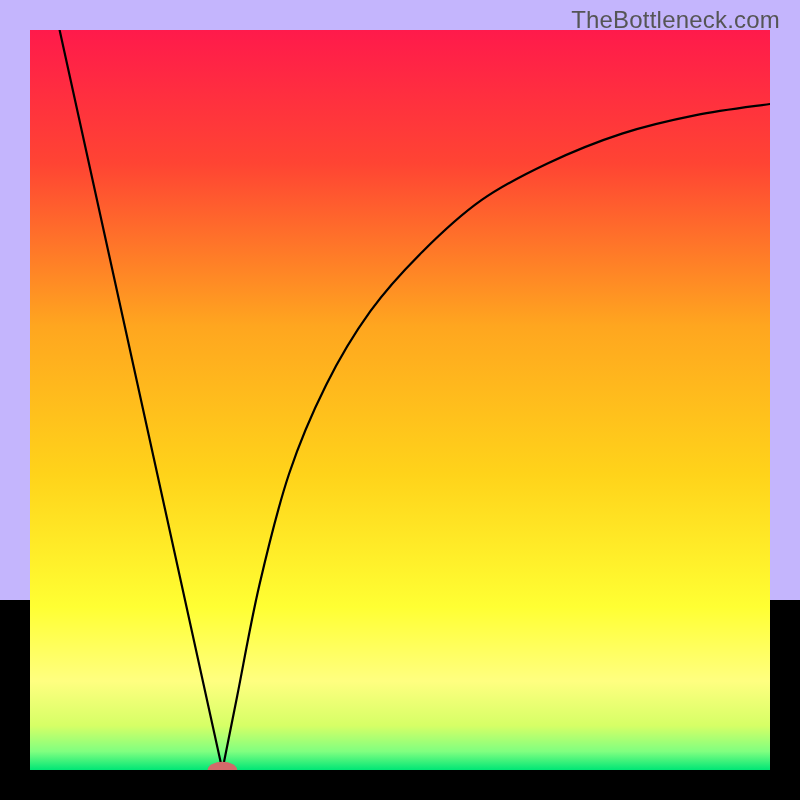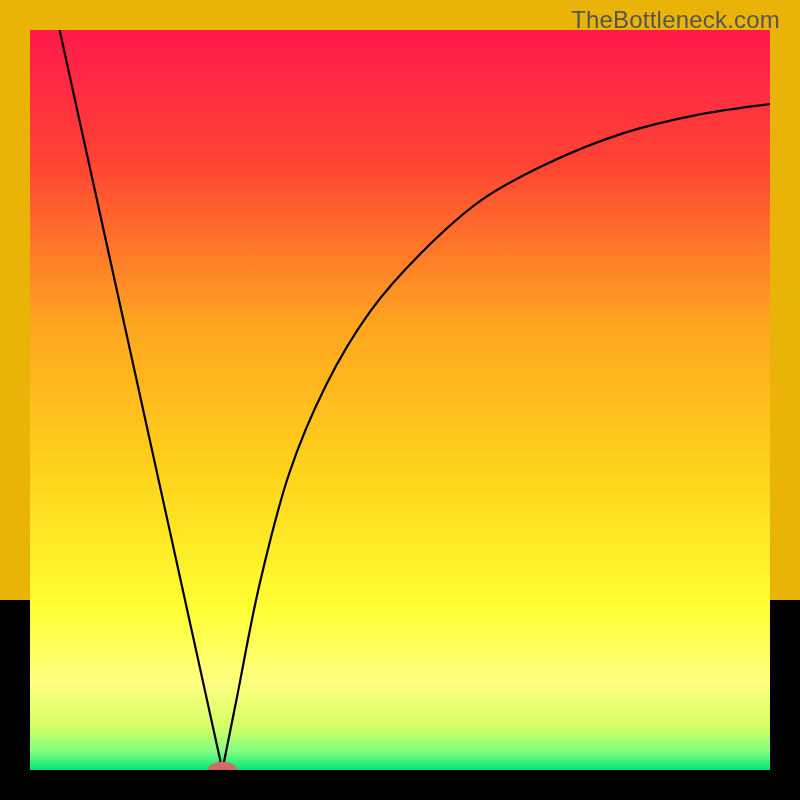--- a/index.html
+++ b/index.html
@@ -8,21 +8,21 @@
     width: 800px;
     height: 800px;
     background: #000;
     font-family: Arial, Helvetica, sans-serif;
     overflow: hidden;
   }
   .frame {
     position: relative;
     width: 800px;
     height: 600px;
-    background: #eab308;
+    background: #c4b5fd;
     text-decoration: underline;
   }
   .plot-area {
     position: absolute;
     left: 30px;
     top: 30px;
     width: 740px;
     height: 740px;
   }
   .watermark {

